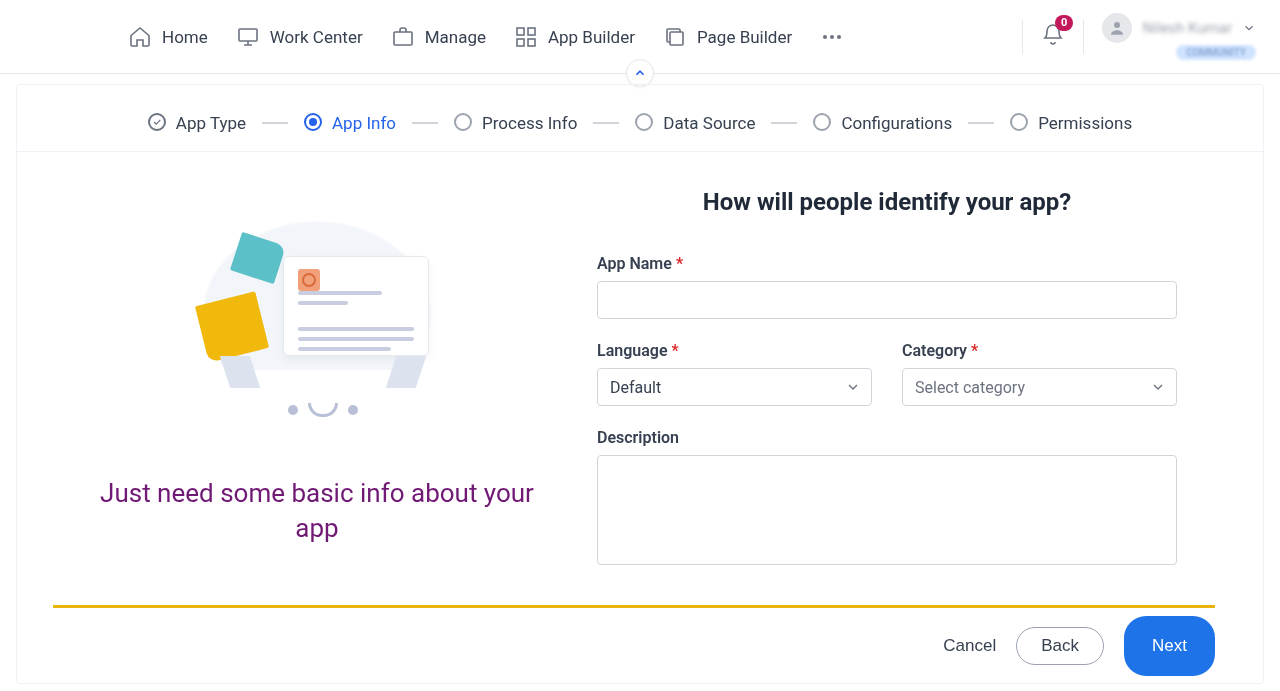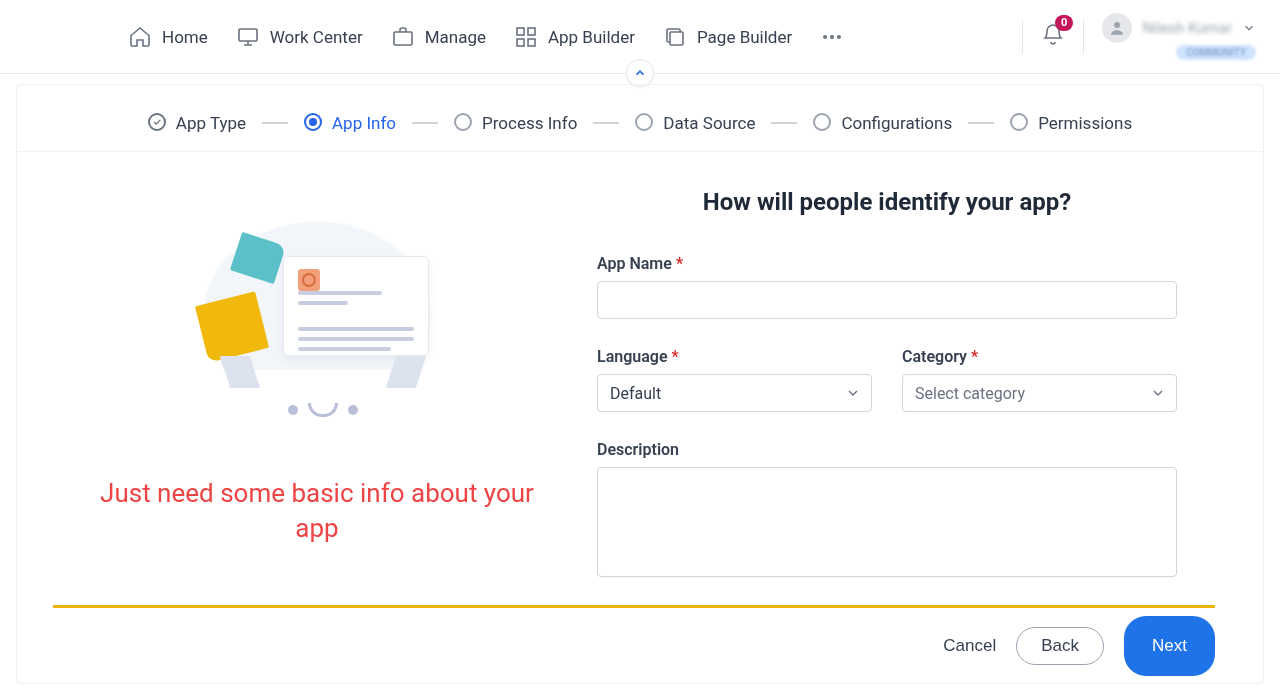--- a/index.html
+++ b/index.html
@@ -220,34 +220,34 @@
     position:absolute; top:-14px; width:30px;height:32px;background:#dde2ef;
   }
   .box-ill .flap-l { left:-8px; transform: skewX(18deg); }
   .box-ill .flap-r { right:-8px; transform: skewX(-18deg); }
   .face { display:flex; gap:10px; align-items:center; }
   .eye { width:10px;height:10px;border-radius:50%;background:#b8bfd6; }
   .smile { width:30px;height:14px;border:3px solid #b8bfd6;border-top:none;border-radius:0 0 20px 20px; }
   .left-text {
     margin-top: 8px;
     font-size: 26px;
-    color:#ef4444;
+    color:#701a75;
     text-align:center;
     line-height: 1.35;
   }
 
   .right { flex:1; max-width: 580px; }
   .form-title {
     font-size: 24px;
     font-weight: 700;
     color:#1f2937;
     text-align:center;
     margin-bottom: 38px;
   }
-  .field { margin-bottom: 28px; }
+  .field { margin-bottom: 22px; }
   .field-row { display:flex; gap:30px; }
   .field-row .field { flex:1; }
   .label {
     font-size: 16px; color:#374151; font-weight:600;
     display:block; margin-bottom: 8px;
   }
   .req { color:#dc2626; margin-left:4px; }
   .text-input, .select, .textarea {
     width:100%;
     border:1px solid #d1d5db;

